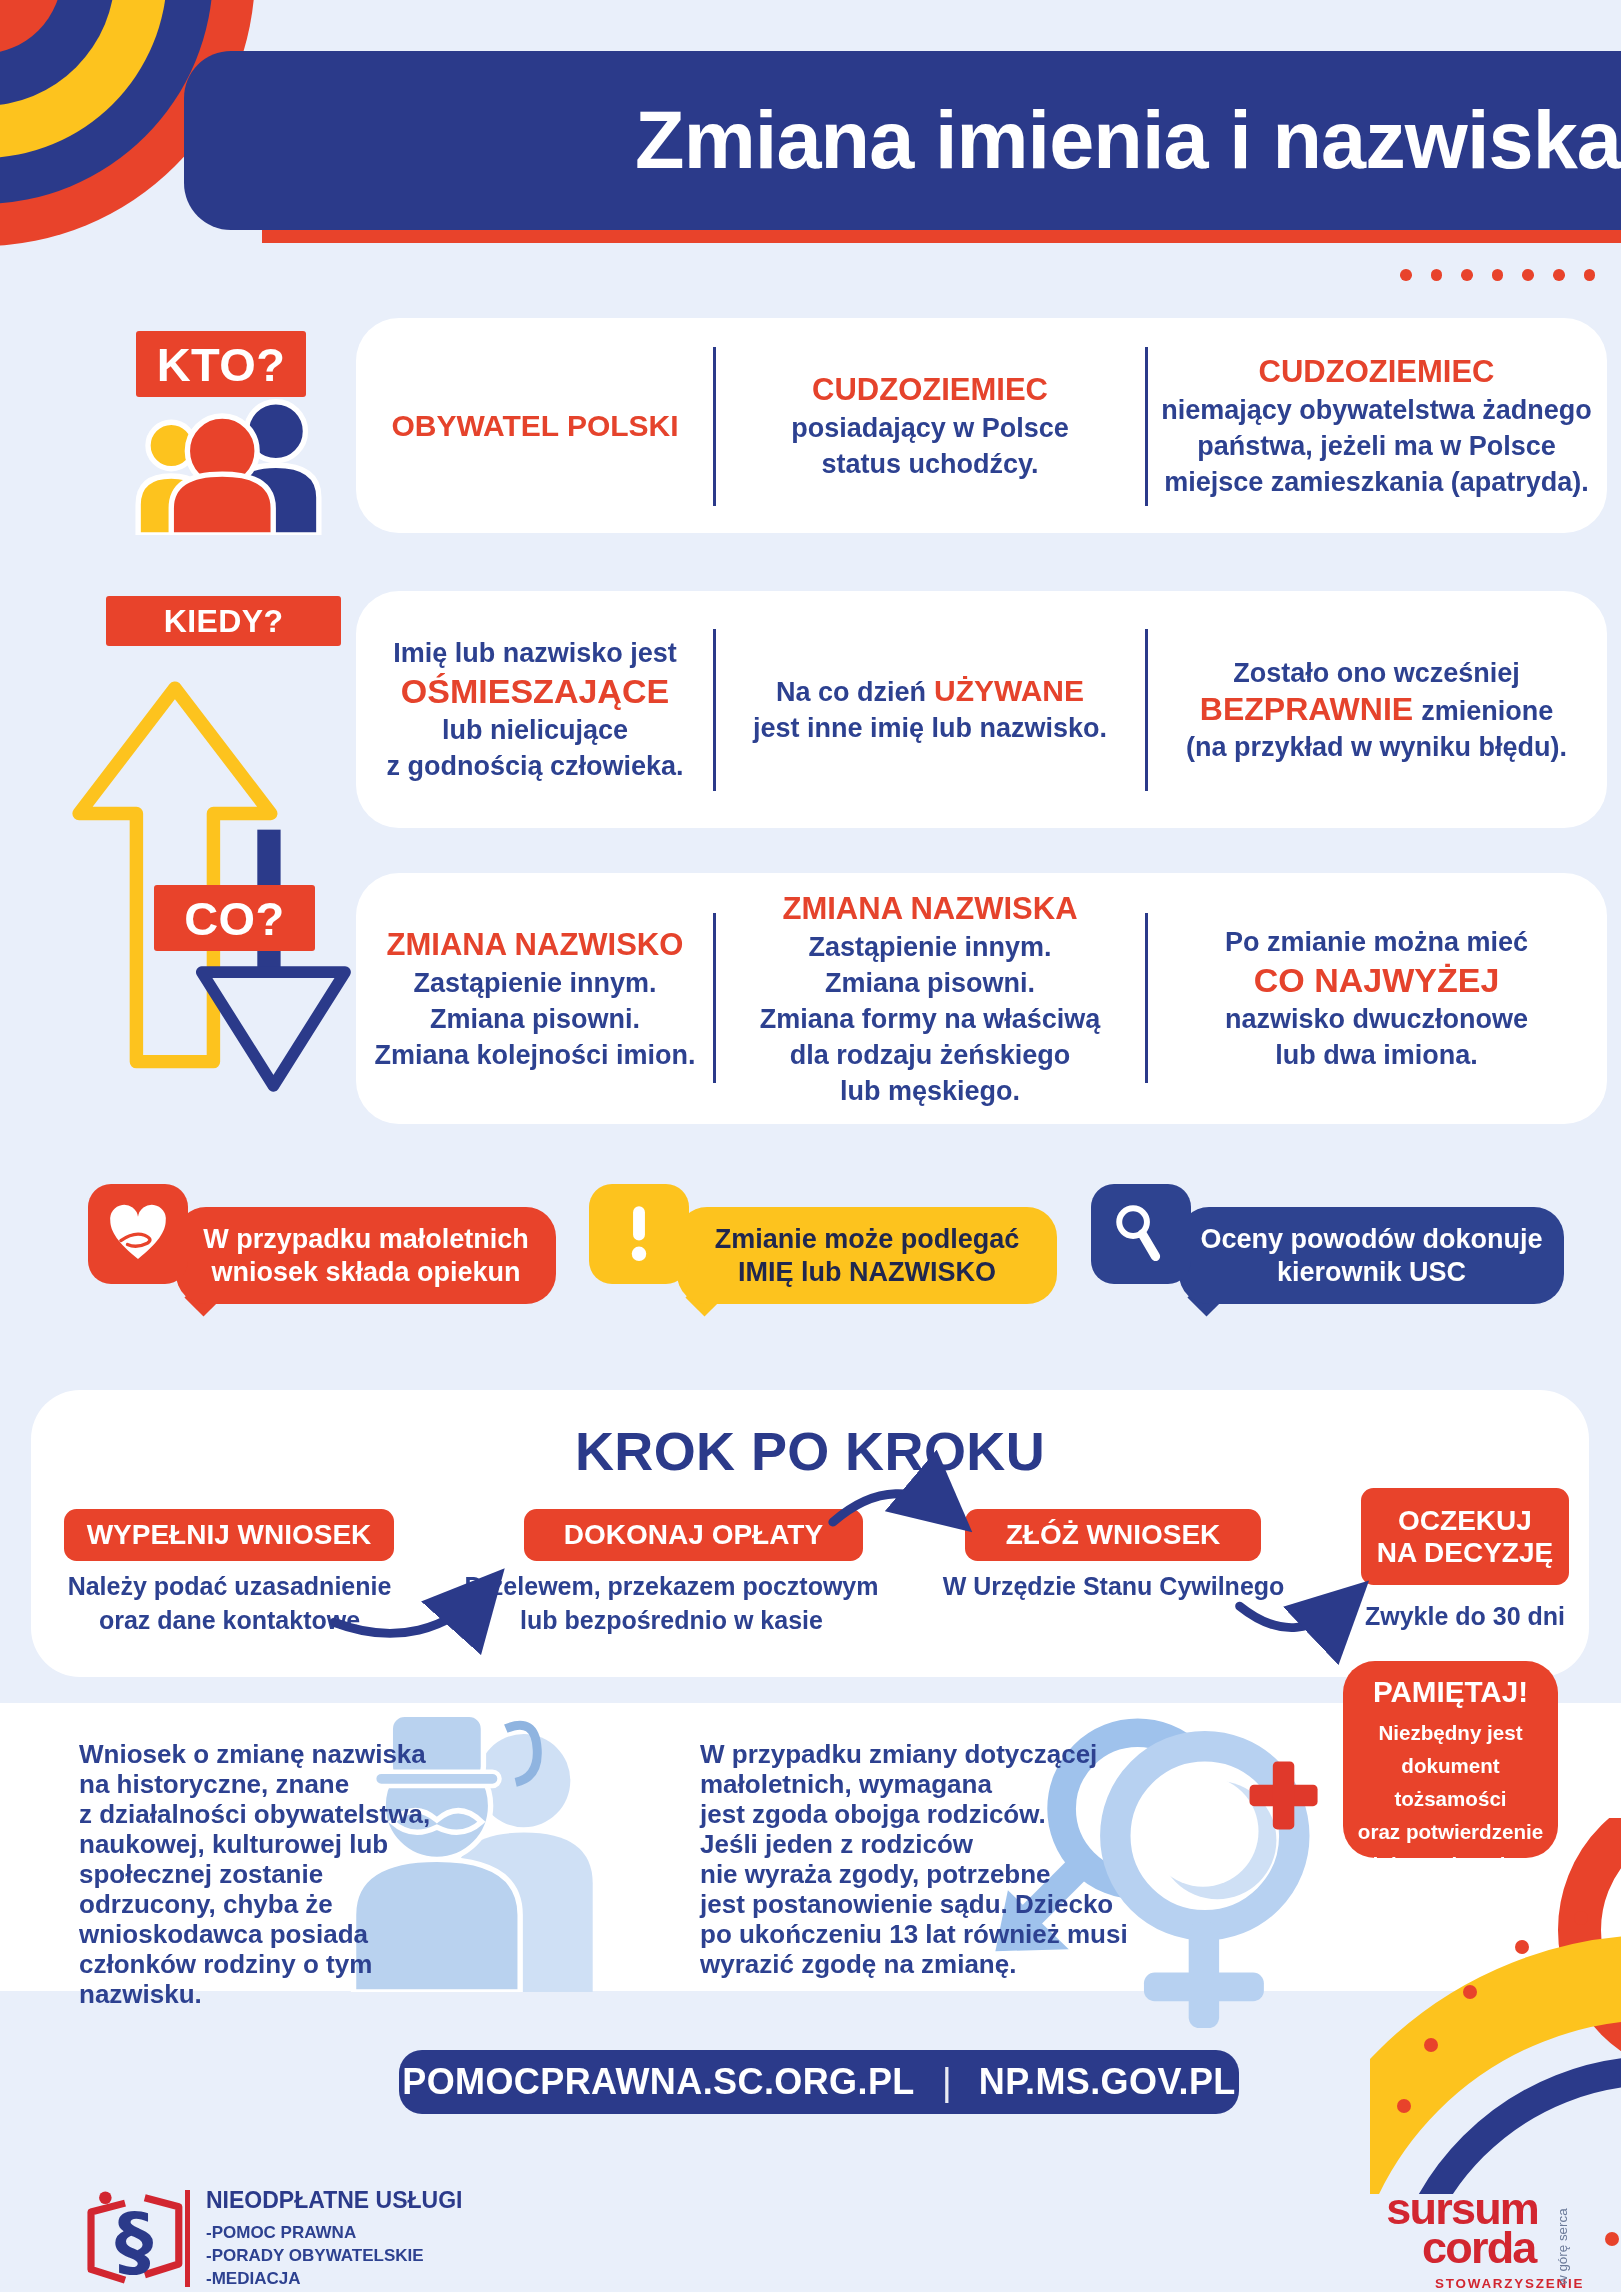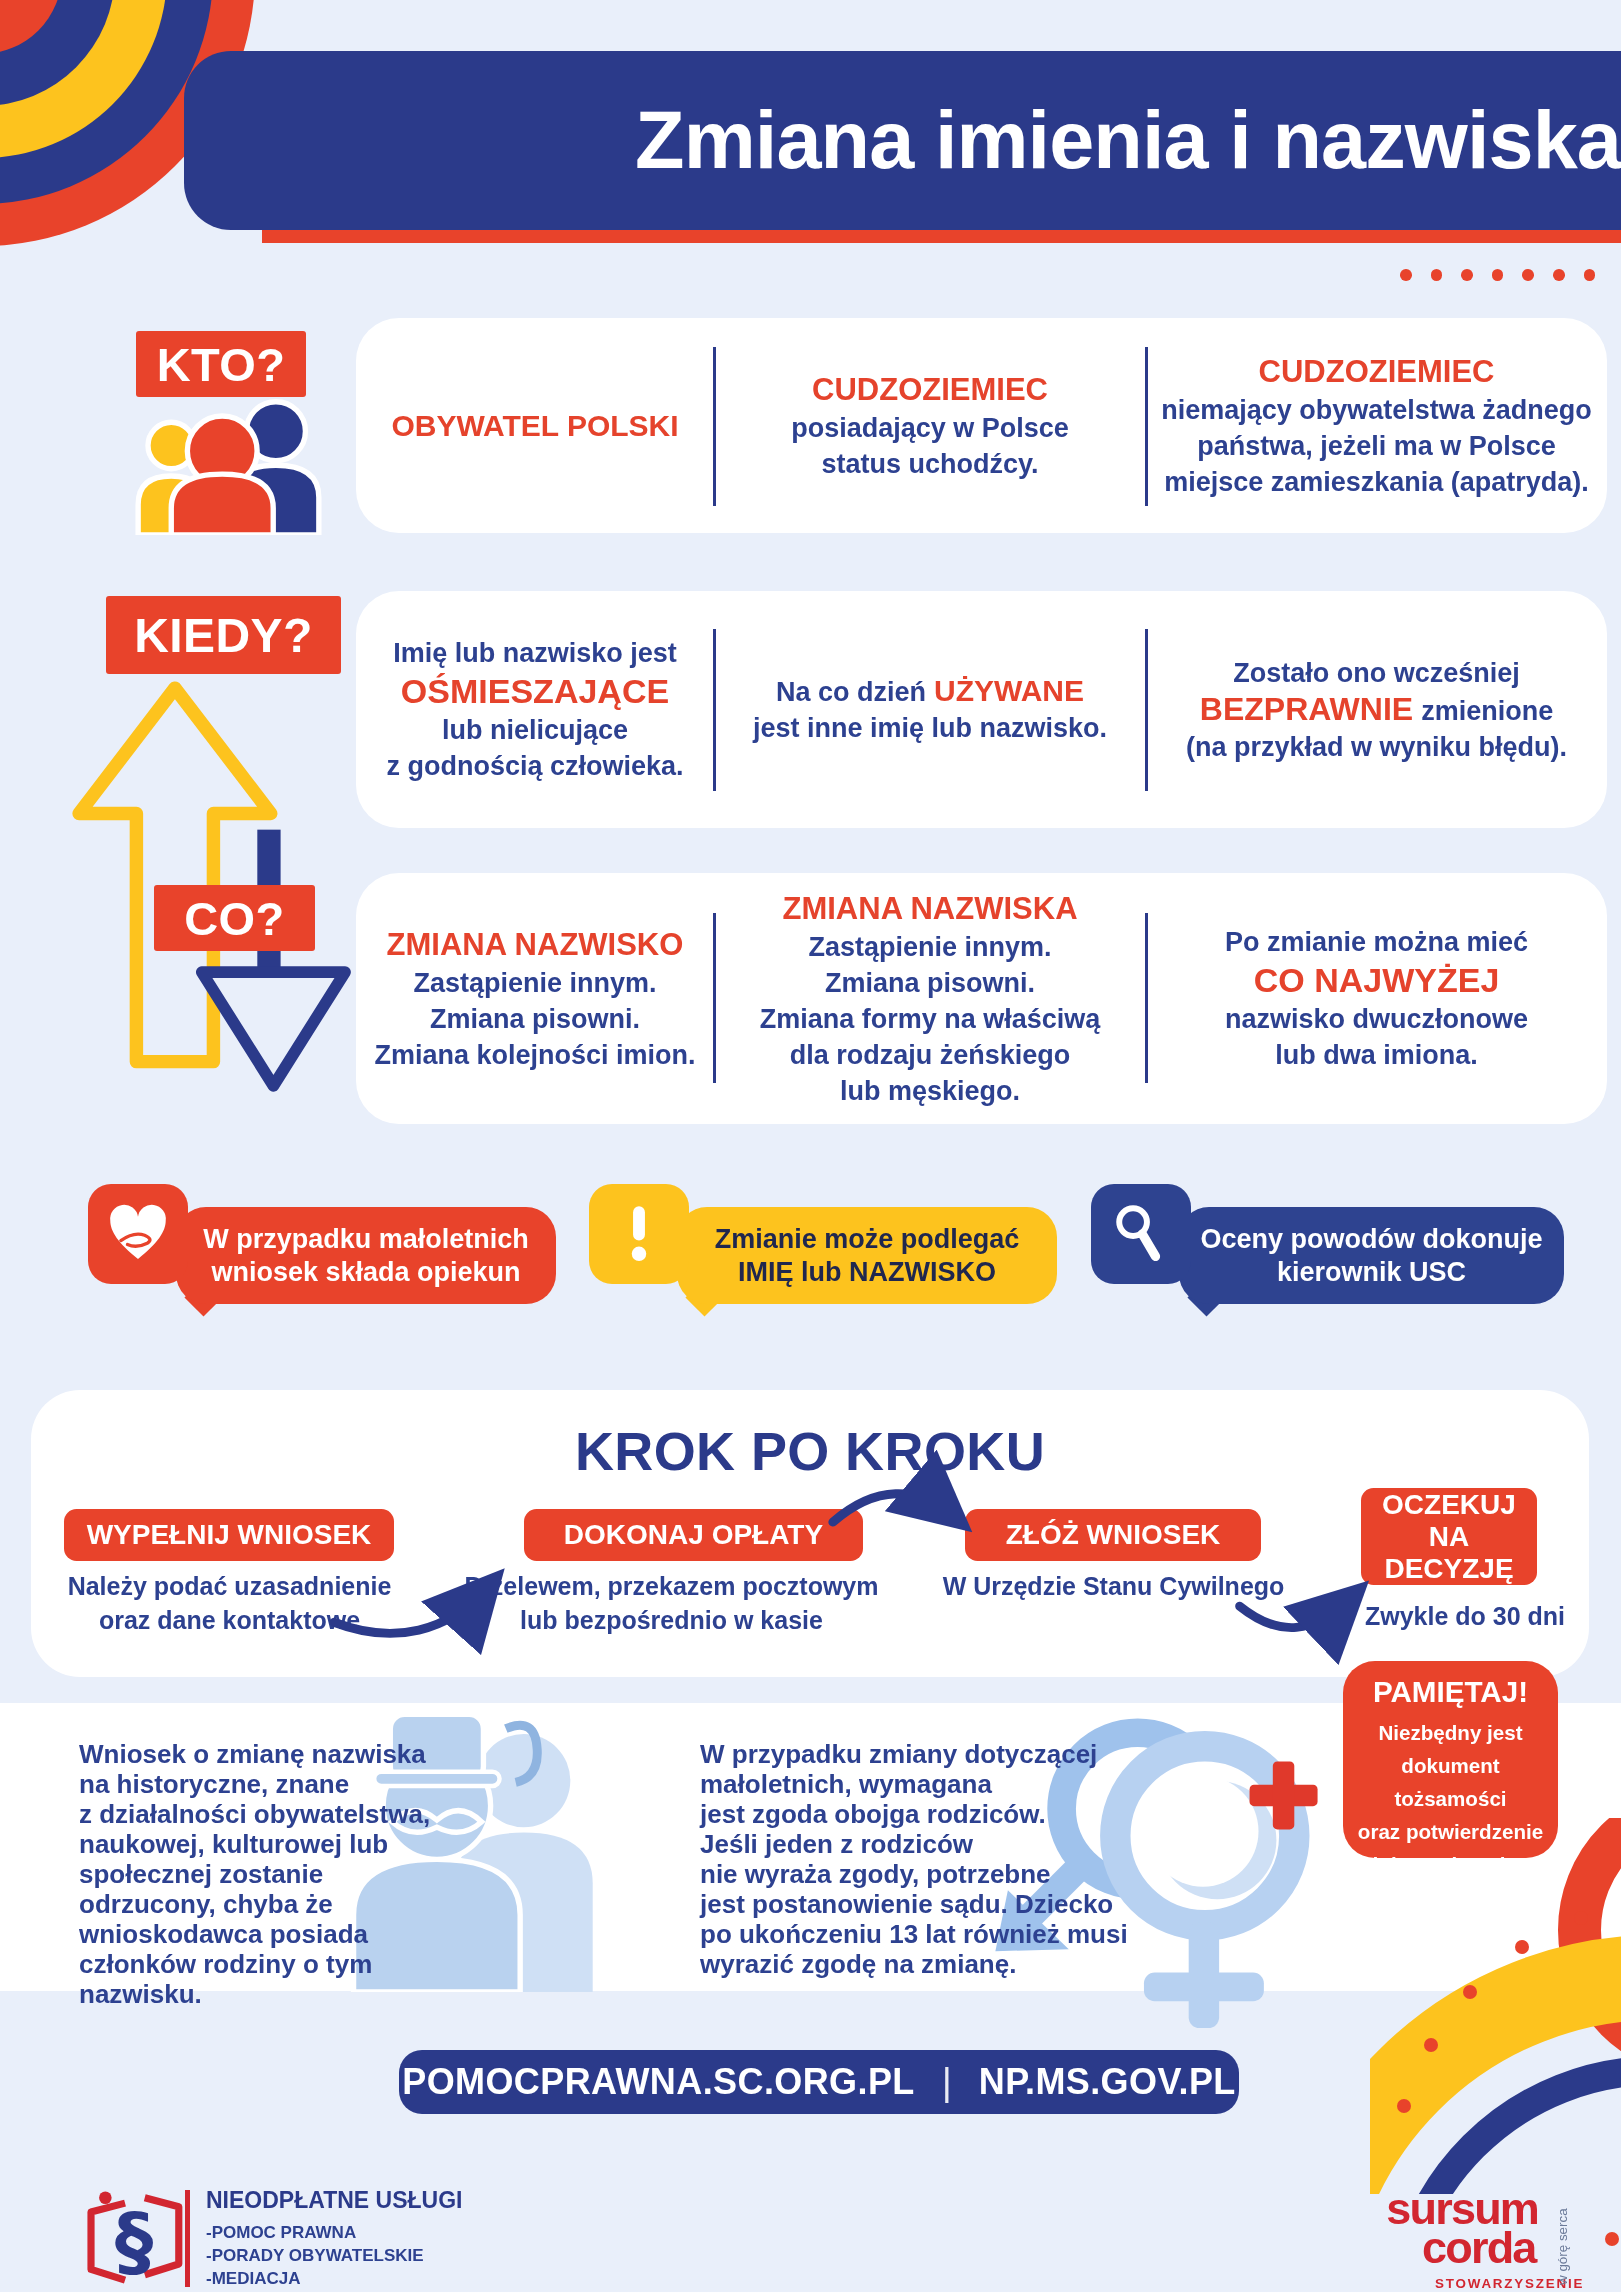--- a/index.html
+++ b/index.html
@@ -118,21 +118,21 @@
 status uchodźcy.</div>
     </div>
     <div class="col col3">
       <div class="rt">CUDZOZIEMIEC</div>
       <div class="nb pre">niemający obywatelstwa żadnego
 państwa, jeżeli ma w Polsce
 miejsce zamieszkania (apatryda).</div>
     </div>
   </div>
 
-  <div class="abs qbadge" style="left:106px;top:596px;width:235px;height:78px;font-size:48px;">KIEDY?</div>
+  <div class="abs qbadge" style="left:106px;top:596px;width:235px;height:50px;font-size:32px;">KIEDY?</div>
   <div class="card" style="top:591px;height:237px;">
     <div class="vline" style="left:357px;top:38px;height:162px;"></div>
     <div class="vline" style="left:789px;top:38px;height:162px;"></div>
     <div class="col col1">
       <div class="nb">Imię lub nazwisko jest</div>
       <div class="hl hl-lg">OŚMIESZAJĄCE</div>
       <div class="nb pre">lub nielicujące
 z godnością człowieka.</div>
     </div>
     <div class="col col2">
@@ -229,21 +229,21 @@
   <div class="sdesc pre" style="left:27px;top:1569px;width:405px;">Należy podać uzasadnienie
 oraz dane kontaktowe</div>
 
   <div class="spill" style="left:510px;top:1509px;width:339px;height:52px;margin-left:14px;">DOKONAJ OPŁATY</div>
   <div class="sdesc pre" style="left:452px;top:1569px;width:439px;">Przelewem, przekazem pocztowym
 lub bezpośrednio w kasie</div>
 
   <div class="spill" style="left:965px;top:1509px;width:296px;height:52px;">ZŁÓŻ WNIOSEK</div>
   <div class="sdesc pre" style="left:912px;top:1569px;width:403px;">W Urzędzie Stanu Cywilnego</div>
 
-  <div class="spill pre" style="left:1361px;top:1488px;width:176px;height:97px;">OCZEKUJ
+  <div class="spill pre" style="left:1361px;top:1488px;width:208px;height:97px;">OCZEKUJ
 NA DECYZJĘ</div>
   <div class="sdesc pre" style="left:1352px;top:1599px;width:226px;">Zwykle do 30 dni</div>
 
   <svg class="abs" style="left:0;top:1388px;z-index:5;" width="1621" height="304" viewBox="0 0 1810 340">
     <defs>
       <marker id="ah" markerWidth="9" markerHeight="9" refX="6" refY="4.5" orient="auto">
         <path d="M0,0 L9,4.5 L0,9 Z" fill="#2b3a8a"></path>
       </marker>
     </defs>
     <path d="M 372 262 C 440 288 500 272 543 224" stroke="#2b3a8a" stroke-width="10" fill="none" stroke-linecap="round" marker-end="url(#ah)"></path>

